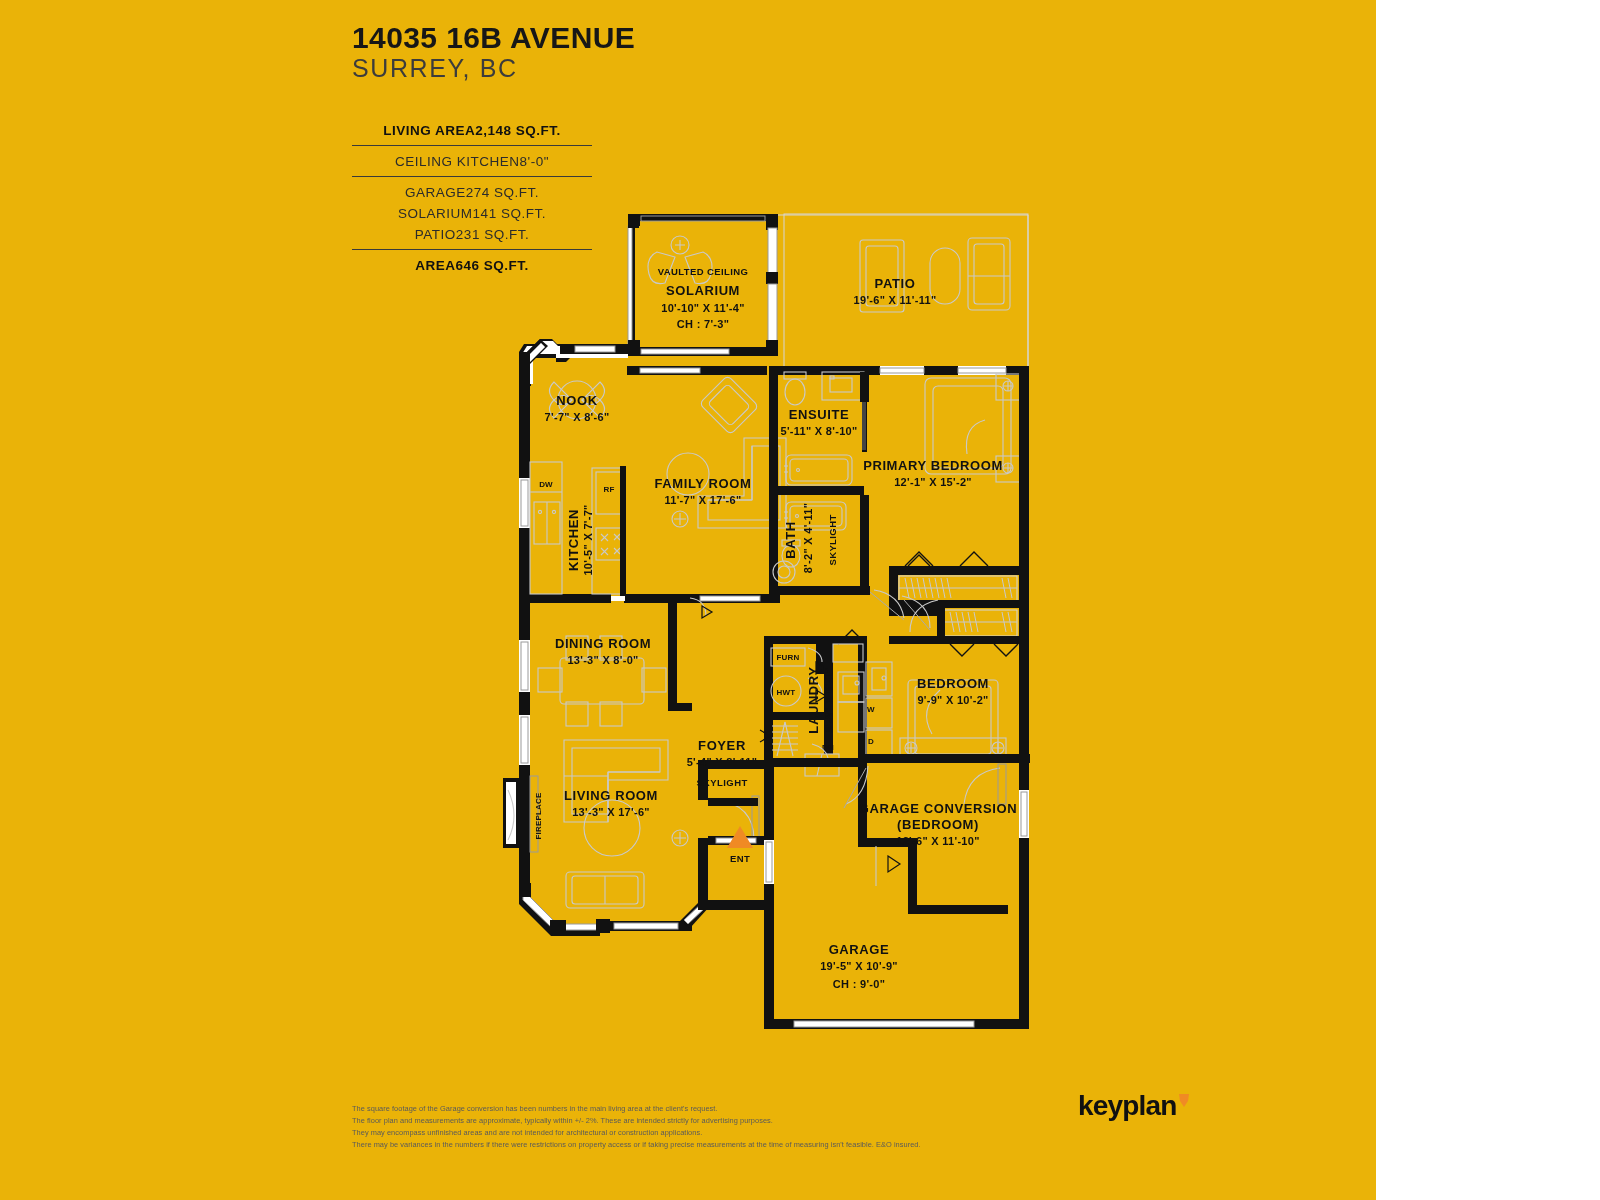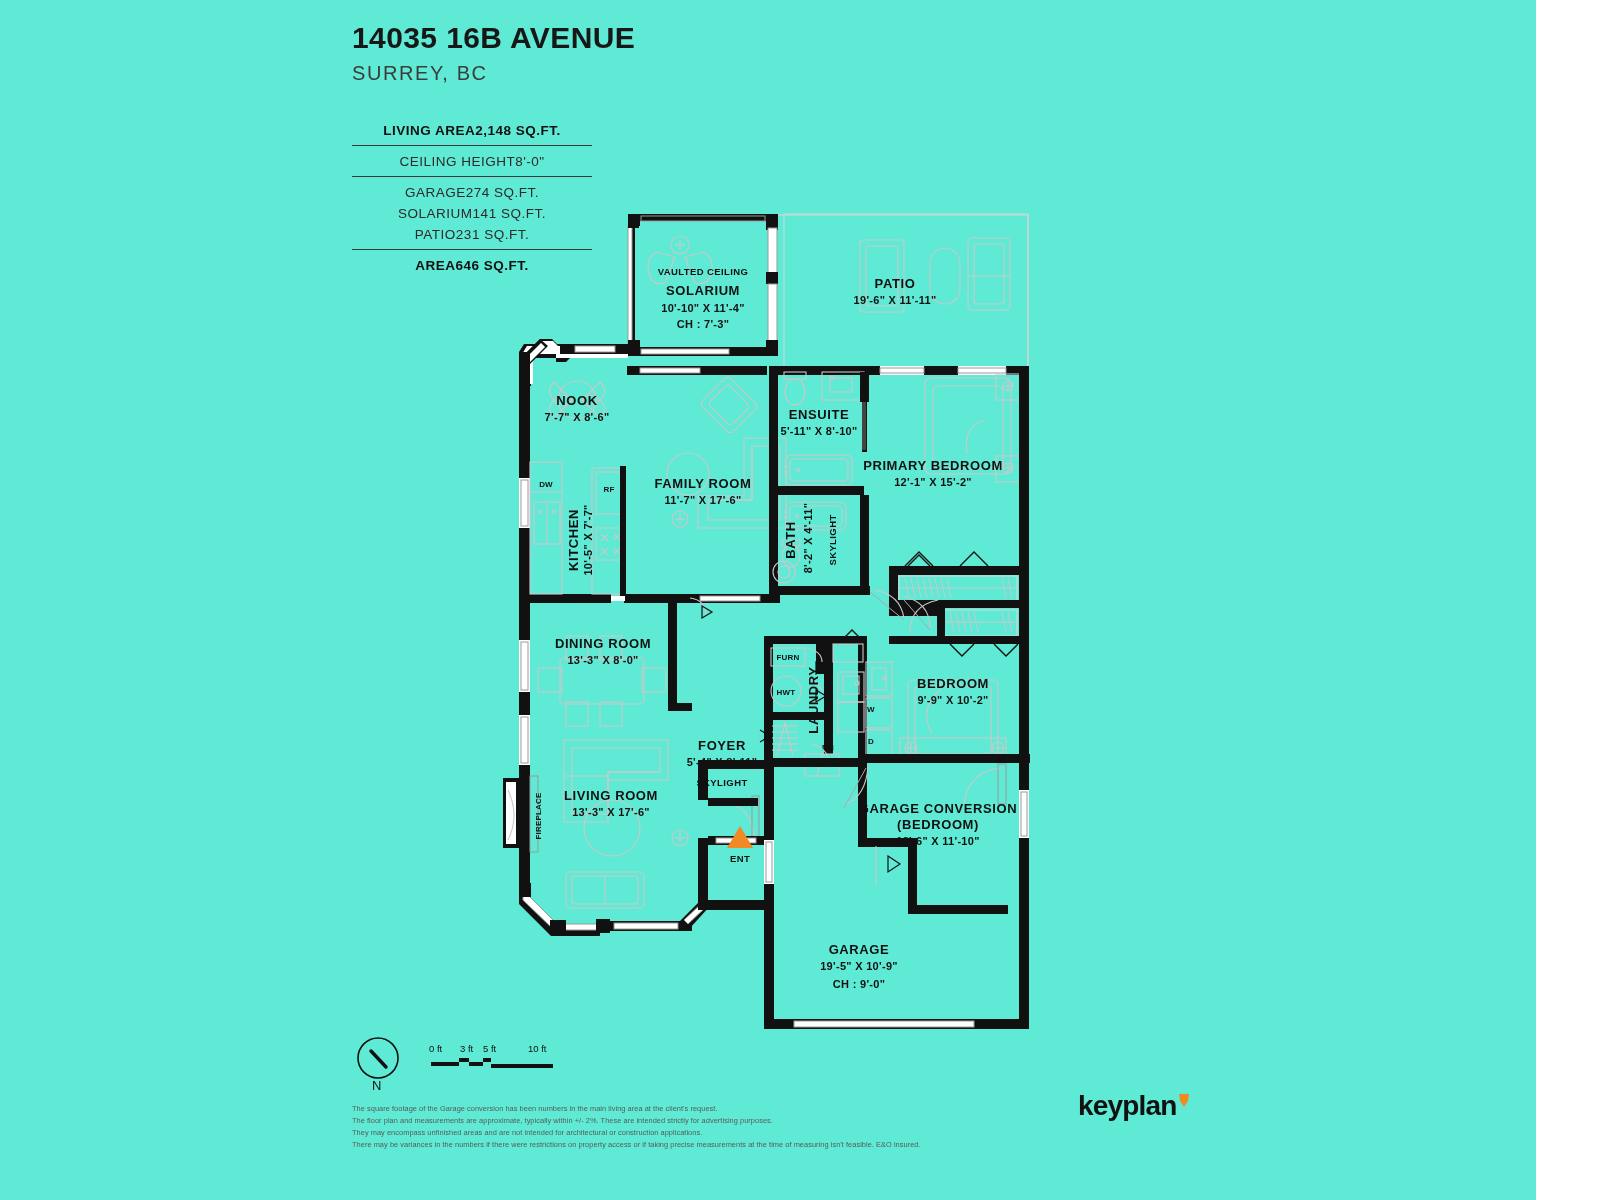--- a/index.html
+++ b/index.html
@@ -4,42 +4,42 @@
 <title>Floor Plan</title>
 <style>
   * { box-sizing: border-box; }
   html, body {
     margin: 0; padding: 0;
     background: #ffffff;
     font-family: "Liberation Sans", sans-serif;
   }
   #page {
     position: relative;
-    width: 1536px;
+    width: 1376px;
     height: 1200px;
-    background: #5eead4;
+    background: #eab308;
     overflow: hidden;
   }
 
   
   #header { position: absolute; left: 352px; top: 22px; }
   #addr-title {
     font-size: 30px;
     font-weight: 700;
     letter-spacing: 0.4px;
     color: #171717;
     line-height: 1.05;
     white-space: nowrap;
   }
   #addr-city {
-    font-size: 20px;
+    font-size: 25px;
     font-weight: 400;
     color: #3c3c3c;
     letter-spacing: 1.6px;
-    margin-top: 8px;
+    margin-top: 0;
     white-space: nowrap;
   }
 
   
   #spec-table {
     position: absolute;
     left: 352px;
     top: 120px;
     width: 240px;
   }
@@ -120,21 +120,21 @@
     <div id="addr-city">SURREY, BC</div>
   </div>
 
   <div id="spec-table">
     <div class="spec-row bold">
       <span class="sl">LIVING AREA</span>
       <span class="sv">2,148 SQ.FT.</span>
     </div>
     <div class="spec-rule"></div>
     <div class="spec-row">
-      <span class="sl">CEILING HEIGHT</span>
+      <span class="sl">CEILING KITCHEN</span>
       <span class="sv">8'-0"</span>
     </div>
     <div class="spec-rule"></div>
     <div class="spec-row">
       <span class="sl">GARAGE</span>
       <span class="sv">274 SQ.FT.</span>
     </div>
     <div class="spec-row">
       <span class="sl">SOLARIUM</span>
       <span class="sv">141 SQ.FT.</span>
@@ -564,40 +564,20 @@
     <rect x="1019" y="914" width="10" height="112" class="w"></rect>
     <text class="rname" x="859" y="954" text-anchor="middle">GARAGE</text>
     <text class="rdim" x="859" y="970" text-anchor="middle">19'-5"  X   10'-9"</text>
     <text class="rdim" x="859" y="988" text-anchor="middle">CH : 9'-0"</text>
 
     <rect x="708" y="760" width="58" height="9" class="w"></rect>
 
   </svg>
   </div>
 
-  <div id="compass-scale">
-    <svg width="220" height="62" viewBox="0 0 220 62" xmlns="http://www.w3.org/2000/svg">
-      <g>
-        <circle cx="23" cy="28" r="20" fill="none" stroke="#111" stroke-width="1.6"></circle>
-        <line x1="16" y1="21" x2="31" y2="37" stroke="#111" stroke-width="3.4" stroke-linecap="round"></line>
-      </g>
-      <g>
-        <text x="74" y="22" font-family="Liberation Sans, sans-serif" font-size="9.5" fill="#111">0 ft</text>
-        <text x="105" y="22" font-family="Liberation Sans, sans-serif" font-size="9.5" fill="#111">3 ft</text>
-        <text x="128" y="22" font-family="Liberation Sans, sans-serif" font-size="9.5" fill="#111">5 ft</text>
-        <text x="173" y="22" font-family="Liberation Sans, sans-serif" font-size="9.5" fill="#111">10 ft</text>
-        <rect x="76" y="32" width="28" height="4" fill="#111"></rect>
-        <rect x="104" y="28" width="10" height="4" fill="#111"></rect>
-        <rect x="114" y="32" width="14" height="4" fill="#111"></rect>
-        <rect x="128" y="28" width="8" height="4" fill="#111"></rect>
-        <rect x="136" y="34" width="62" height="4" fill="#111"></rect>
-      </g>
-    </svg>
-    <div style="position:absolute; left:17px; top:48px; font-size:13px; color:#111;">N</div>
-  </div>
 
   <div id="disclaimer">
     <div>The square footage of the Garage conversion has been numbers in the main living area at the client's request.</div>
     <div>The floor plan and measurements are approximate, typically within +/- 2%. These are intended strictly for advertising purposes.</div>
     <div>They may encompass unfinished areas and are not intended for architectural or construction applications.</div>
     <div>There may be variances in the numbers if there were restrictions on property access or if taking precise measurements at the time of measuring isn't feasible. E&amp;O insured.</div>
   </div>
 
   <div id="brand">
     <span id="brand-word">keyplan</span>

